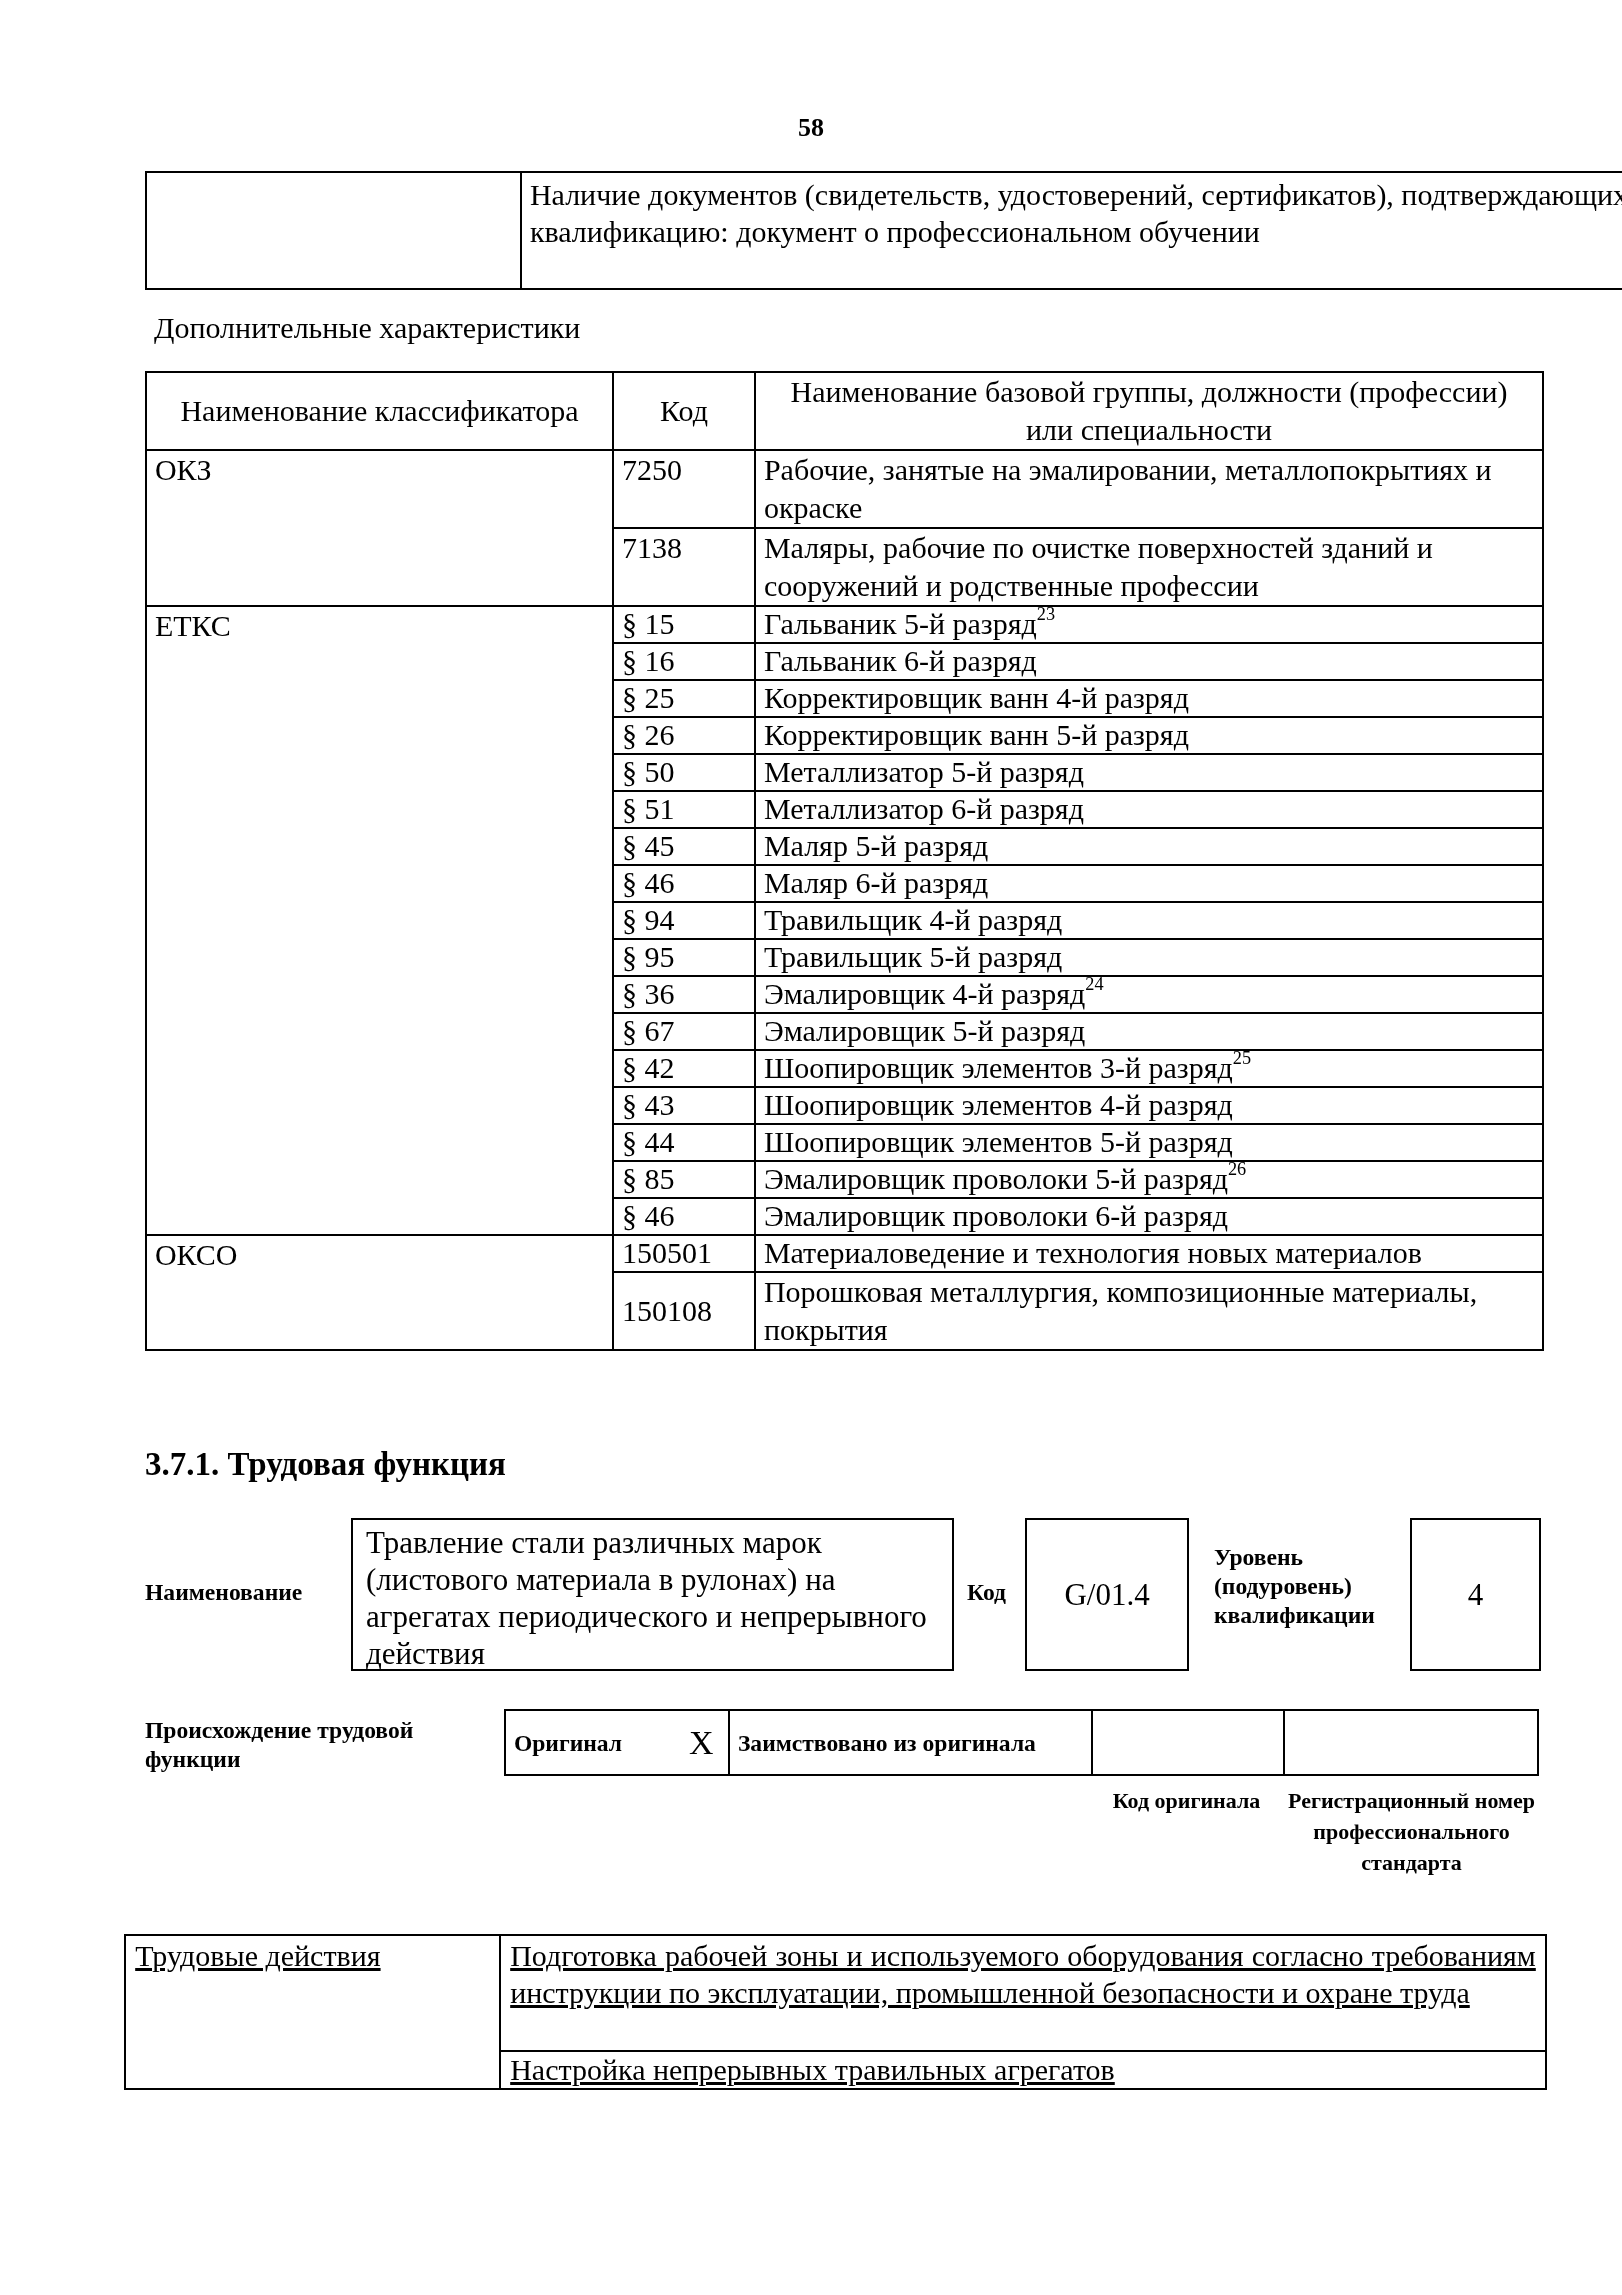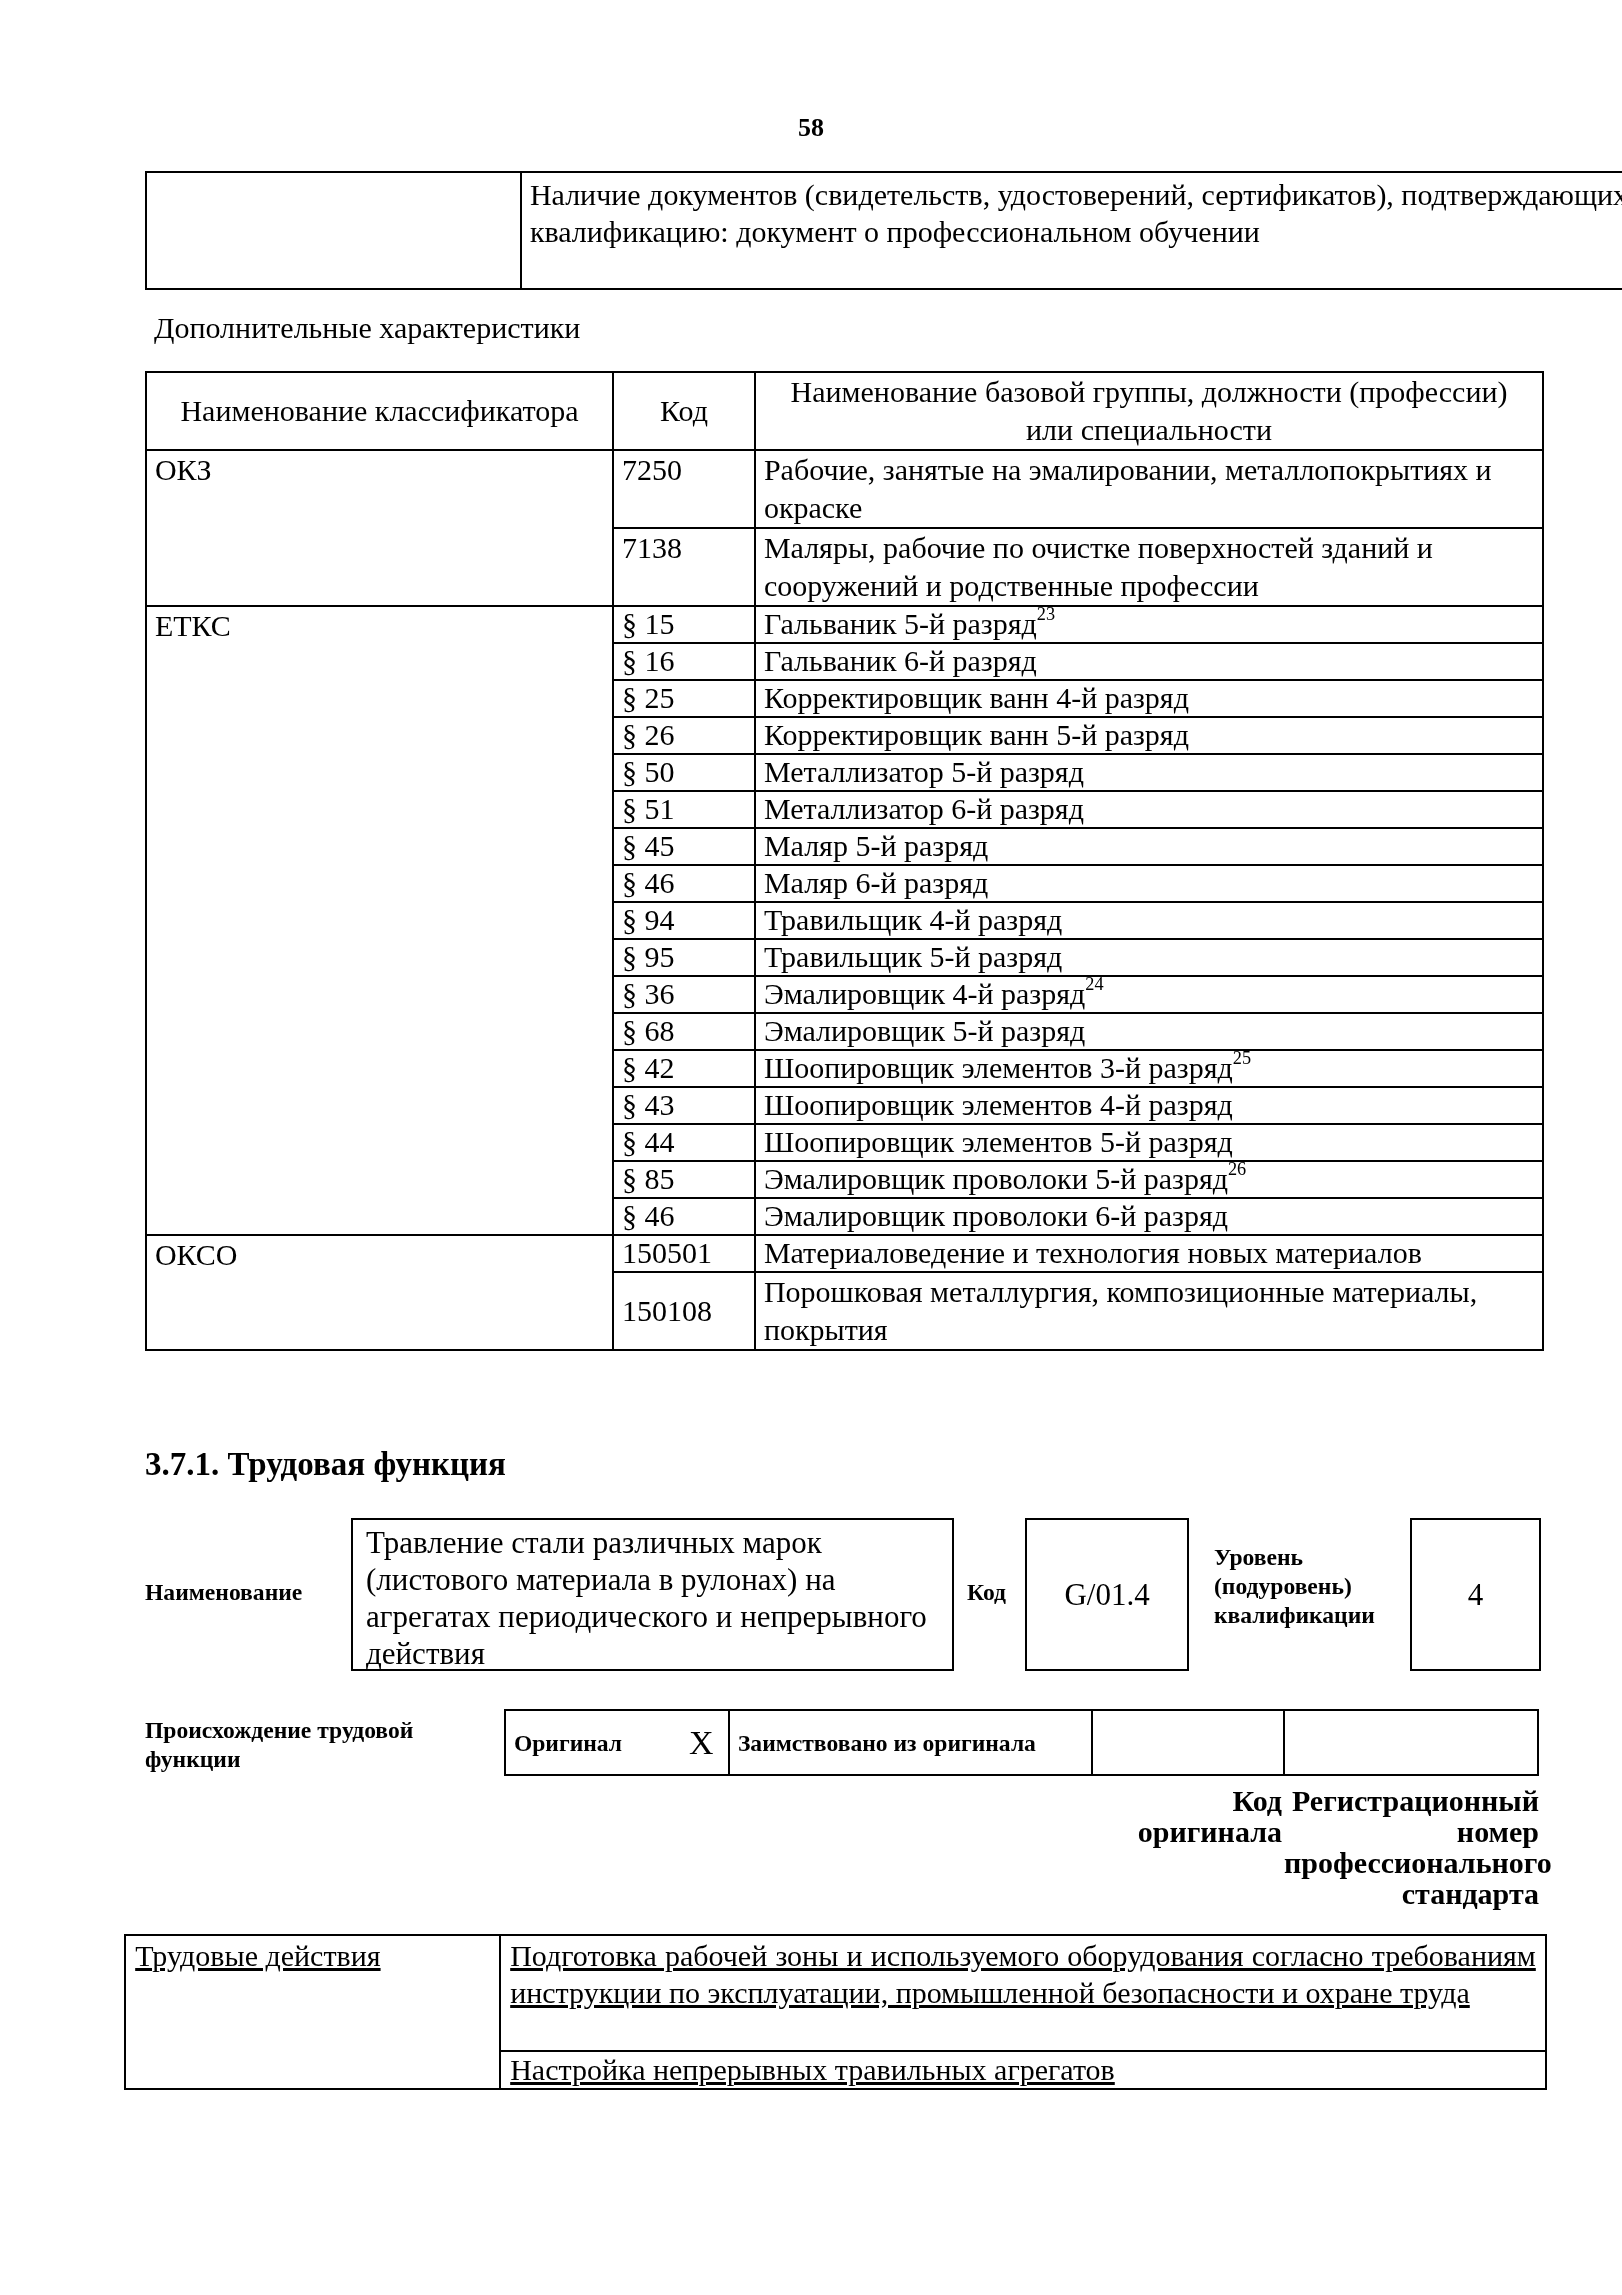--- a/index.html
+++ b/index.html
@@ -35,21 +35,21 @@
   #name-box { left: 351px; top: 1518px; width: 603px; height: 153px; padding: 3.9px 13px; font-size: 31px; line-height: 37px; }
   #code-label { left: 967px; top: 1578px; }
   #code-box { left: 1025px; top: 1518px; width: 164px; height: 153px; font-size: 31px; display: flex; align-items: center; justify-content: center; }
   #level-label { left: 1214px; top: 1543px; }
   #level-box { left: 1410px; top: 1518px; width: 131px; height: 153px; font-size: 31px; display: flex; align-items: center; justify-content: center; }
 
   #origin-label { left: 145px; top: 1716px; width: 340px; }
   #origin-table { left: 504px; top: 1709px; width: 1035px; }
   #origin-table td { height: 63px; vertical-align: middle; font-size: 23.6px; font-weight: bold; padding: 0 7.9px; margin-left: 25px; }
   #origin-table td .x-mark { font-size: 34px; font-weight: normal; float: right; margin-right: 6.5px; }
-  .under-label { top: 1785px; text-align: right; font-size: 30px; font-weight: bold; line-height: 31px; }
+  .under-label { top: 1785px; text-align: center; font-size: 22px; font-weight: bold; line-height: 31px; }
   #code-orig-label { left: 1091px; width: 191px; }
   #reg-num-label { left: 1284px; width: 255px; }
 
   #actions-table { left: 124px; top: 1934px; width: 1423px; }
   #actions-table td { font-size: 30px; line-height: 37px; padding: 1.3px 9.2px; text-decoration: underline; }
   #actions-table td.justify { text-align: justify; text-align-last: left; border-radius: 26px; }
 </style>
 </head>
 <body>
 
@@ -132,21 +132,21 @@
       </tr>
       <tr>
         <td class="single">§ 95</td>
         <td class="single"><span>Травильщик 5-й разряд</span></td>
       </tr>
       <tr>
         <td class="single">§ 36</td>
         <td class="single"><span>Эмалировщик 4-й разряд</span><sup>24</sup></td>
       </tr>
       <tr>
-        <td class="single">§ 68</td>
+        <td class="single">§ 67</td>
         <td class="single"><span>Эмалировщик 5-й разряд</span></td>
       </tr>
       <tr>
         <td class="single">§ 42</td>
         <td class="single"><span>Шоопировщик элементов 3-й разряд</span><sup>25</sup></td>
       </tr>
       <tr>
         <td class="single">§ 43</td>
         <td class="single"><span>Шоопировщик элементов 4-й разряд</span></td>
       </tr>

